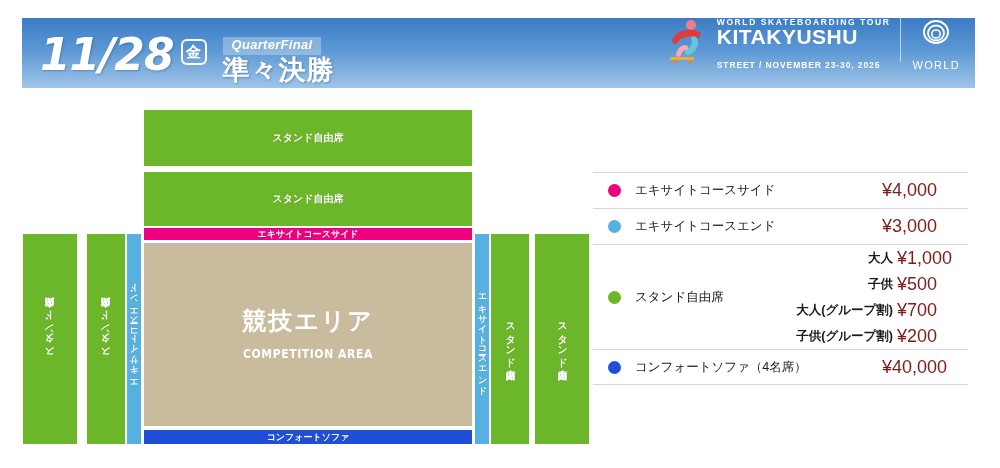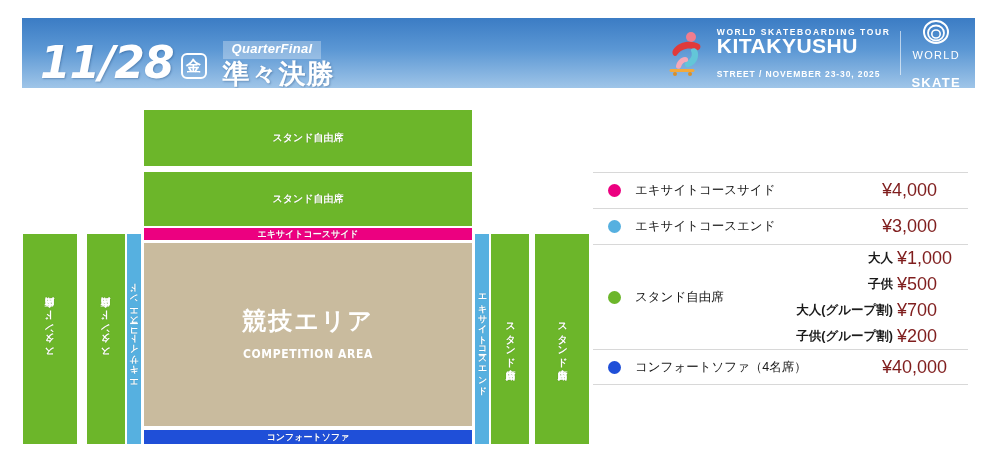--- a/index.html
+++ b/index.html
@@ -9,21 +9,21 @@
     font-family:"Liberation Sans","DejaVu Sans",sans-serif;
     overflow:hidden;position:relative;
   }
 
   
   .header{
     position:absolute;left:22px;top:18px;width:953px;height:70px;
     background:linear-gradient(to bottom,#3b7cc4 0%,#5b97d4 45%,#9fc5e8 100%);
     overflow:hidden;
   }
-  .hdr-left{position:absolute;left:18px;top:8px;height:74px;display:flex;align-items:center;}
+  .hdr-left{position:absolute;left:18px;top:15px;height:74px;display:flex;}
   .date-text{
     color:#ffffff;font-size:44px;font-weight:bold;letter-spacing:-1px;
     line-height:1;font-style:italic;
     text-shadow:1px 1px 2px rgba(20,60,110,.35);
     font-family:"DejaVu Sans","Liberation Sans",sans-serif;
   }
   .dow-badge{
     margin-left:7px;margin-top:6px;
     border:2px solid #ffffff;border-radius:6px;
     color:#ffffff;font-size:15px;font-weight:bold;
@@ -35,31 +35,31 @@
     display:inline-block;background:rgba(255,255,255,.30);
     color:#ffffff;font-size:13px;font-weight:bold;font-style:italic;
     padding:1px 9px 2px 9px;letter-spacing:.3px;line-height:1.15;
   }
   .round-jp{
     color:#ffffff;font-size:27px;font-weight:bold;line-height:1.05;
     margin-top:1px;letter-spacing:1px;
     text-shadow:1px 1px 2px rgba(20,60,110,.35);
   }
 
-  .hdr-right{position:absolute;right:14px;top:0;height:70px;display:flex;align-items:center;gap:10px;}
+  .hdr-right{position:absolute;right:14px;top:0;height:70px;display:flex;align-items:flex-start;gap:10px;}
   .skater-icon{width:42px;height:46px;flex:0 0 auto;}
   .wc-text{display:flex;flex-direction:column;align-items:flex-start;line-height:1;}
   .wc-tour{color:#ffffff;font-size:8.5px;font-weight:bold;letter-spacing:1.6px;}
   .wc-main{color:#ffffff;font-size:21px;font-weight:bold;letter-spacing:.5px;margin-top:2px;}
   .wc-main2{color:#ffffff;font-size:21px;font-weight:bold;letter-spacing:.5px;margin-top:-1px;}
   .wc-sub{color:#ffffff;font-size:8.5px;font-weight:bold;letter-spacing:.9px;margin-top:14px;}
   .hdr-div{width:1px;height:44px;background:rgba(255,255,255,.6);}
   .ws-logo{display:flex;flex-direction:column;align-items:center;line-height:1;}
   .ws-mark{width:34px;height:30px;}
-  .ws-w{color:#ffffff;font-size:11px;letter-spacing:1.3px;margin-top:2px;}
+  .ws-w{color:#ffffff;font-size:11px;letter-spacing:1.3px;margin-top:12px;}
   .ws-s{color:#ffffff;font-size:13px;font-weight:bold;letter-spacing:1.3px;margin-top:15px;}
 
   
   .map{position:absolute;left:0;top:95px;width:600px;height:360px;}
   .blk{position:absolute;box-sizing:border-box;border:1px solid #ffffff;
        display:flex;align-items:center;justify-content:center;overflow:hidden;}
   .lbl{color:#ffffff;font-size:10px;font-weight:bold;white-space:nowrap;
        text-shadow:0 0 1px rgba(0,0,0,.25);}
   .vert .lbl{writing-mode:vertical-rl;text-orientation:upright;letter-spacing:0px;}
   .vert-l .lbl{writing-mode:vertical-rl;text-orientation:upright;transform:rotate(180deg);}

